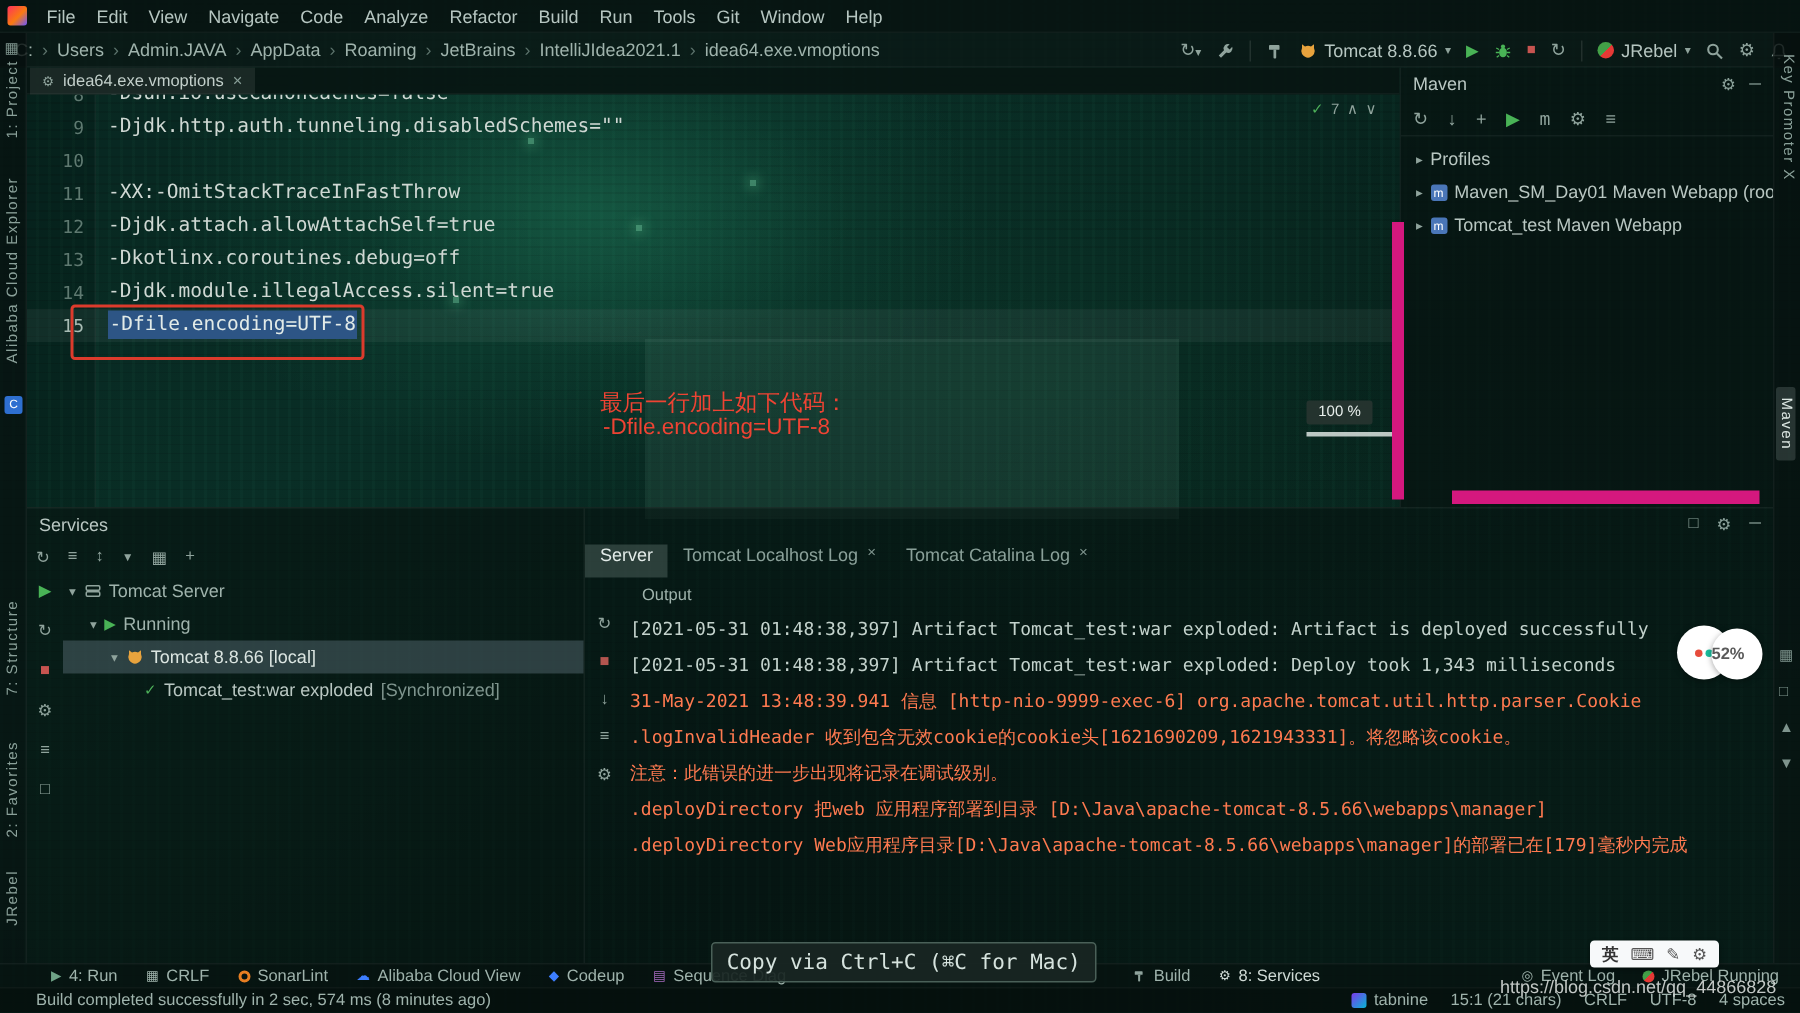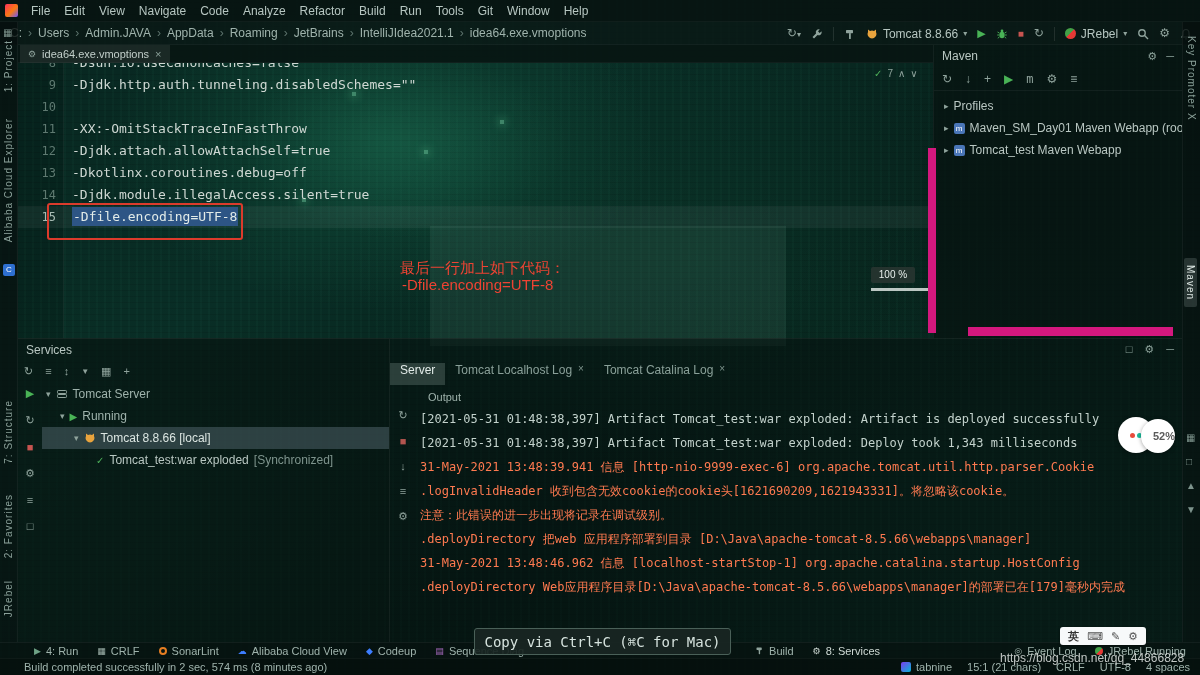--- a/index.html
+++ b/index.html
@@ -404,21 +404,20 @@
       <span>≡</span>
       <span>⚙</span>
     </div>
     <div class="log">
       <div class="lrow">[2021-05-31 01:48:38,397] Artifact Tomcat_test:war exploded: Artifact is deployed successfully</div>
       <div class="lrow">[2021-05-31 01:48:38,397] Artifact Tomcat_test:war exploded: Deploy took 1,343 milliseconds</div>
       <div class="lrow err">31-May-2021 13:48:39.941 信息 [http-nio-9999-exec-6] org.apache.tomcat.util.http.parser.Cookie</div>
       <div class="lrow err">.logInvalidHeader 收到包含无效cookie的cookie头[1621690209,1621943331]。将忽略该cookie。</div>
       <div class="lrow err">注意：此错误的进一步出现将记录在调试级别。</div>
       <div class="lrow err">.deployDirectory 把web 应用程序部署到目录 [D:\Java\apache-tomcat-8.5.66\webapps\manager]</div>
-      <div class="lrow err">31-May-2021 13:48:46.962 信息 [localhost-startStop-1] org.apache.catalina.startup.HostConfig</div>
       <div class="lrow err">.deployDirectory Web应用程序目录[D:\Java\apache-tomcat-8.5.66\webapps\manager]的部署已在[179]毫秒内完成</div>
     </div>
   </div>
 
   <div class="btoolbar">
     <span class="bitem">
         <span class="mini" style="color:#6fa387;">▶</span>
         <span>4: Run</span>
       </span>
     <span class="bitem">
@@ -486,19 +485,19 @@
     <span style="font-weight:bold;">英</span>
     <span style="color:#555;">⌨</span>
     <span style="color:#555;">✎</span>
     <span style="color:#555;">⚙</span>
   </div>
 
   <div class="circle" style="left:1118px;top:417px;width:36px;height:36px;display:flex;align-items:center;justify-content:center;gap:2px;">
     <span class="dot" style="background:#e74c3c;"></span>
     <span class="dot" style="background:#1abc9c;"></span>
   </div>
-  <div class="circle" style="left:1141px;top:419px;width:34px;height:34px;display:flex;align-items:center;justify-content:flex-end;">
+  <div class="circle" style="left:1141px;top:419px;width:34px;height:34px;display:flex;align-items:center;justify-content:flex-start;">
     <span class="pct">52%</span>
   </div>
 
   <div class="watermark">https://blog.csdn.net/qq_44866828</div>
 
 </div>
 
 </body></html>

